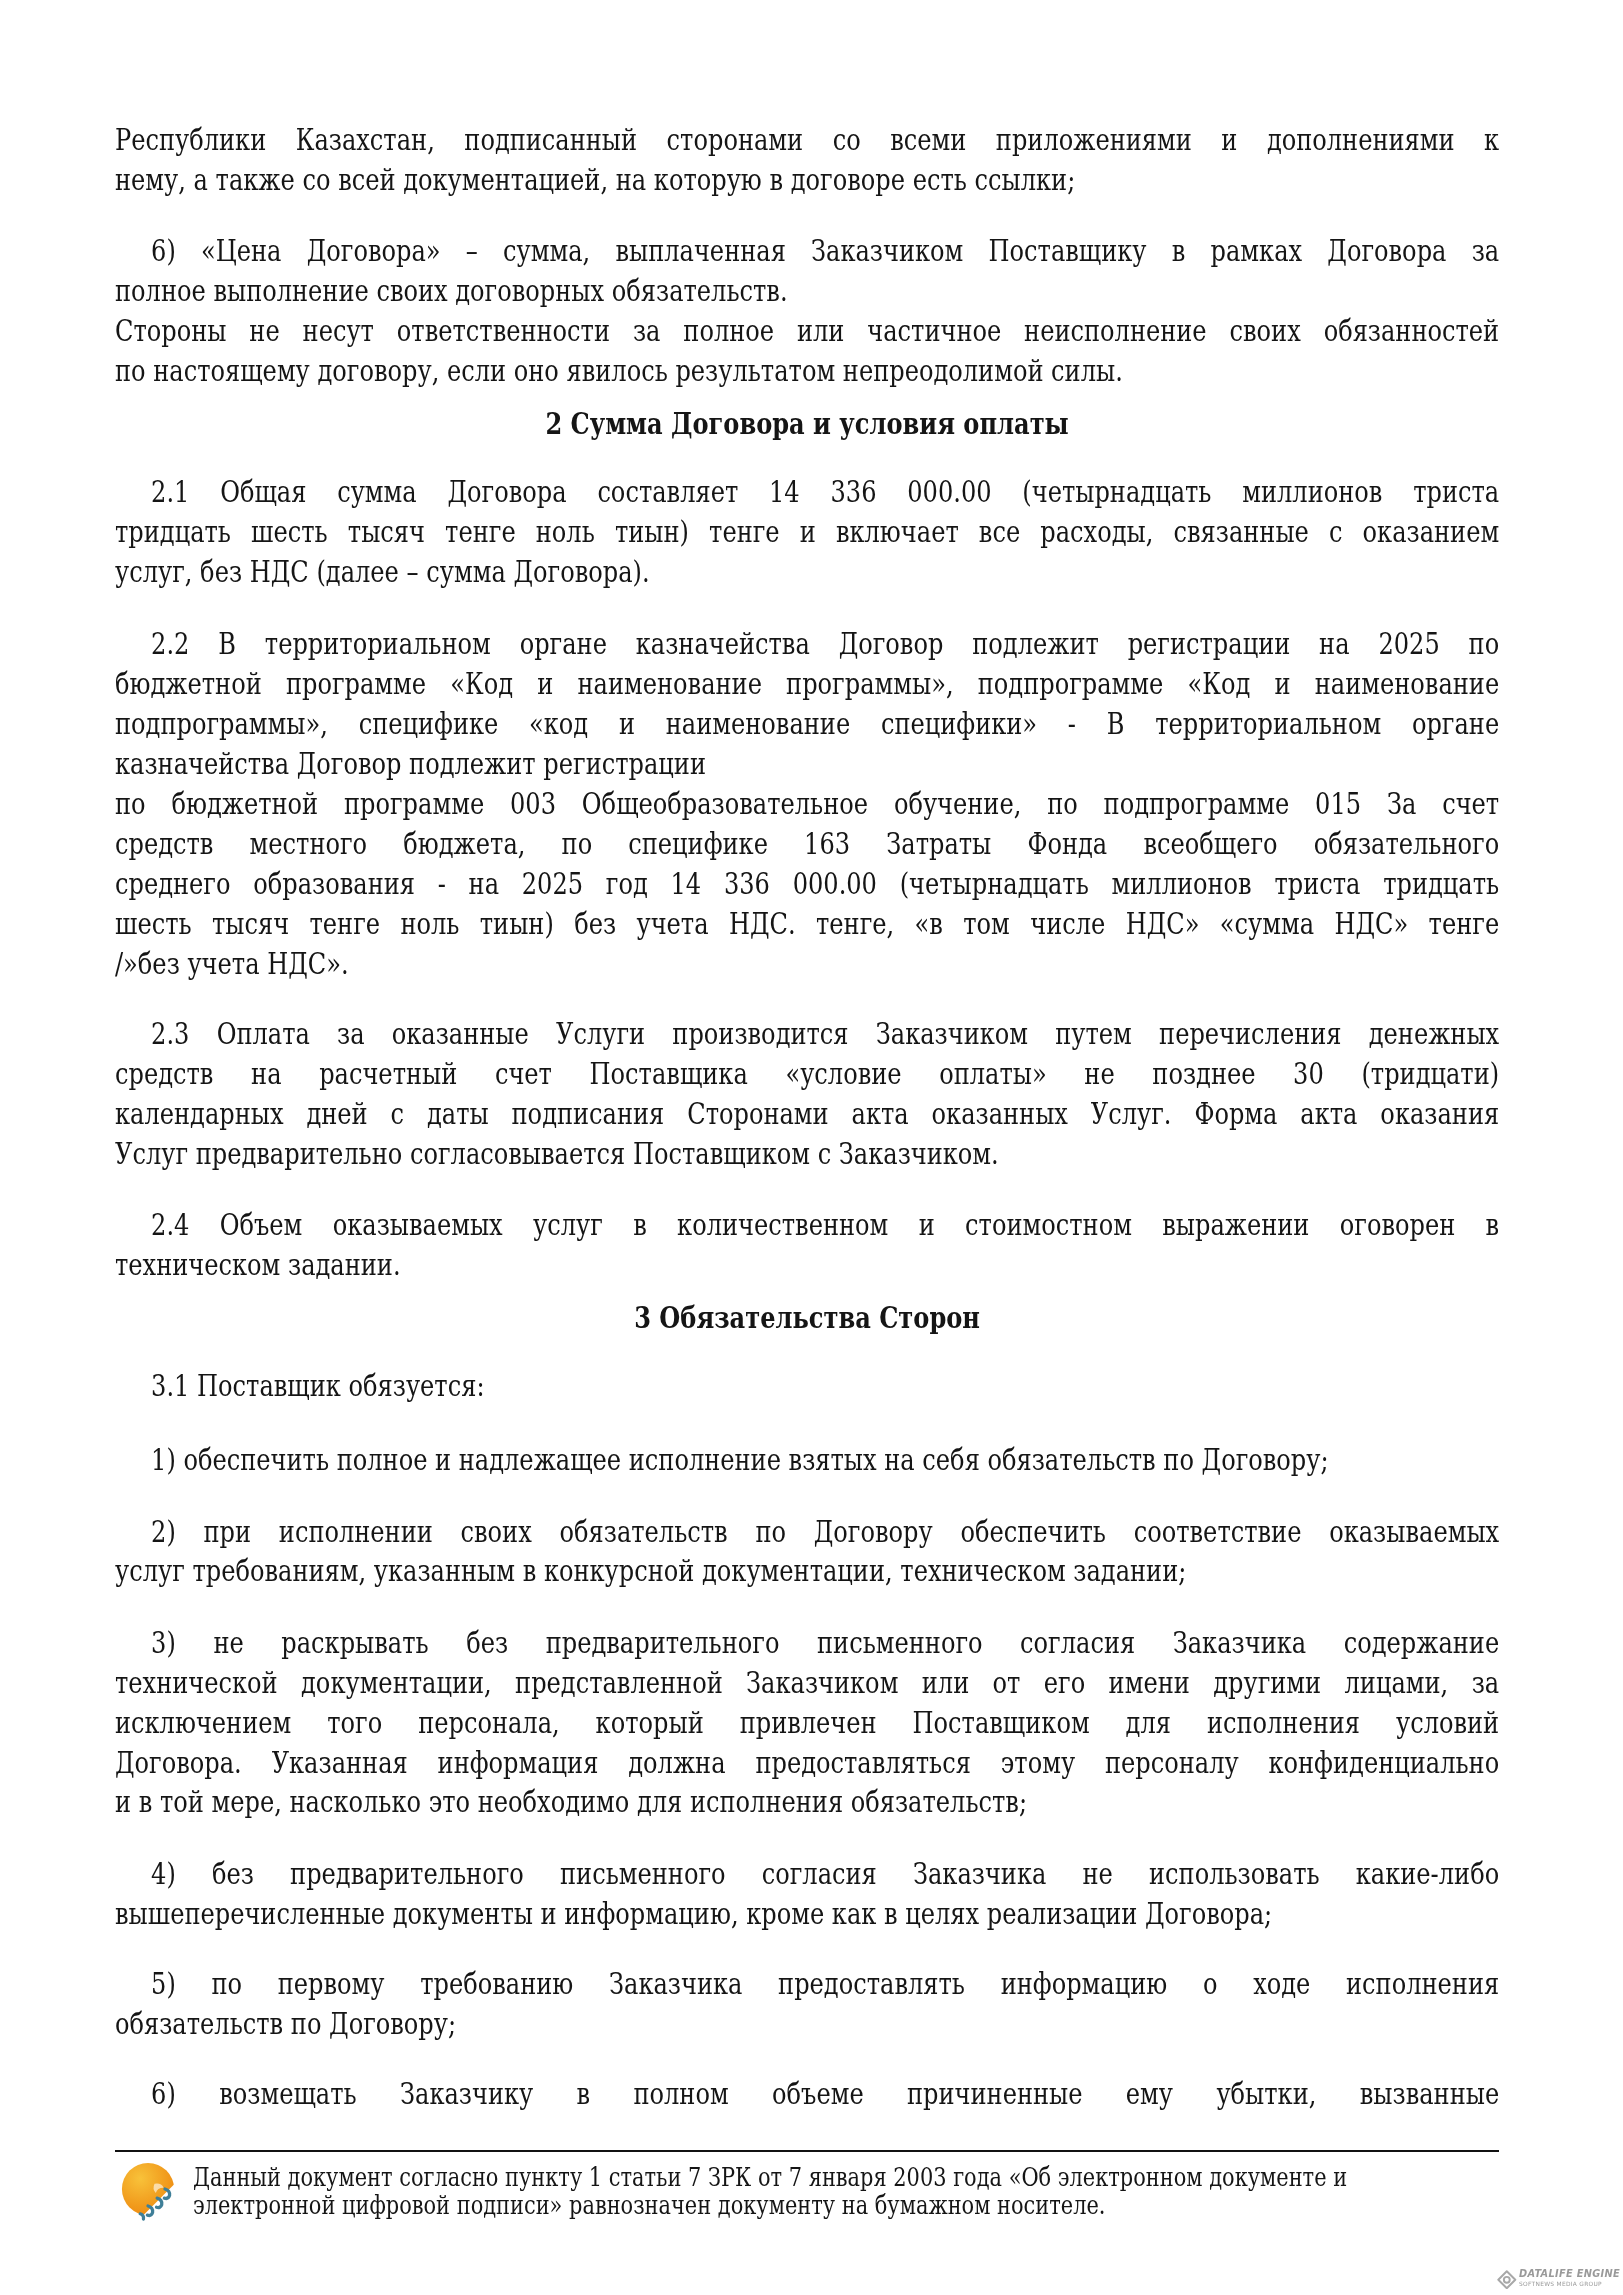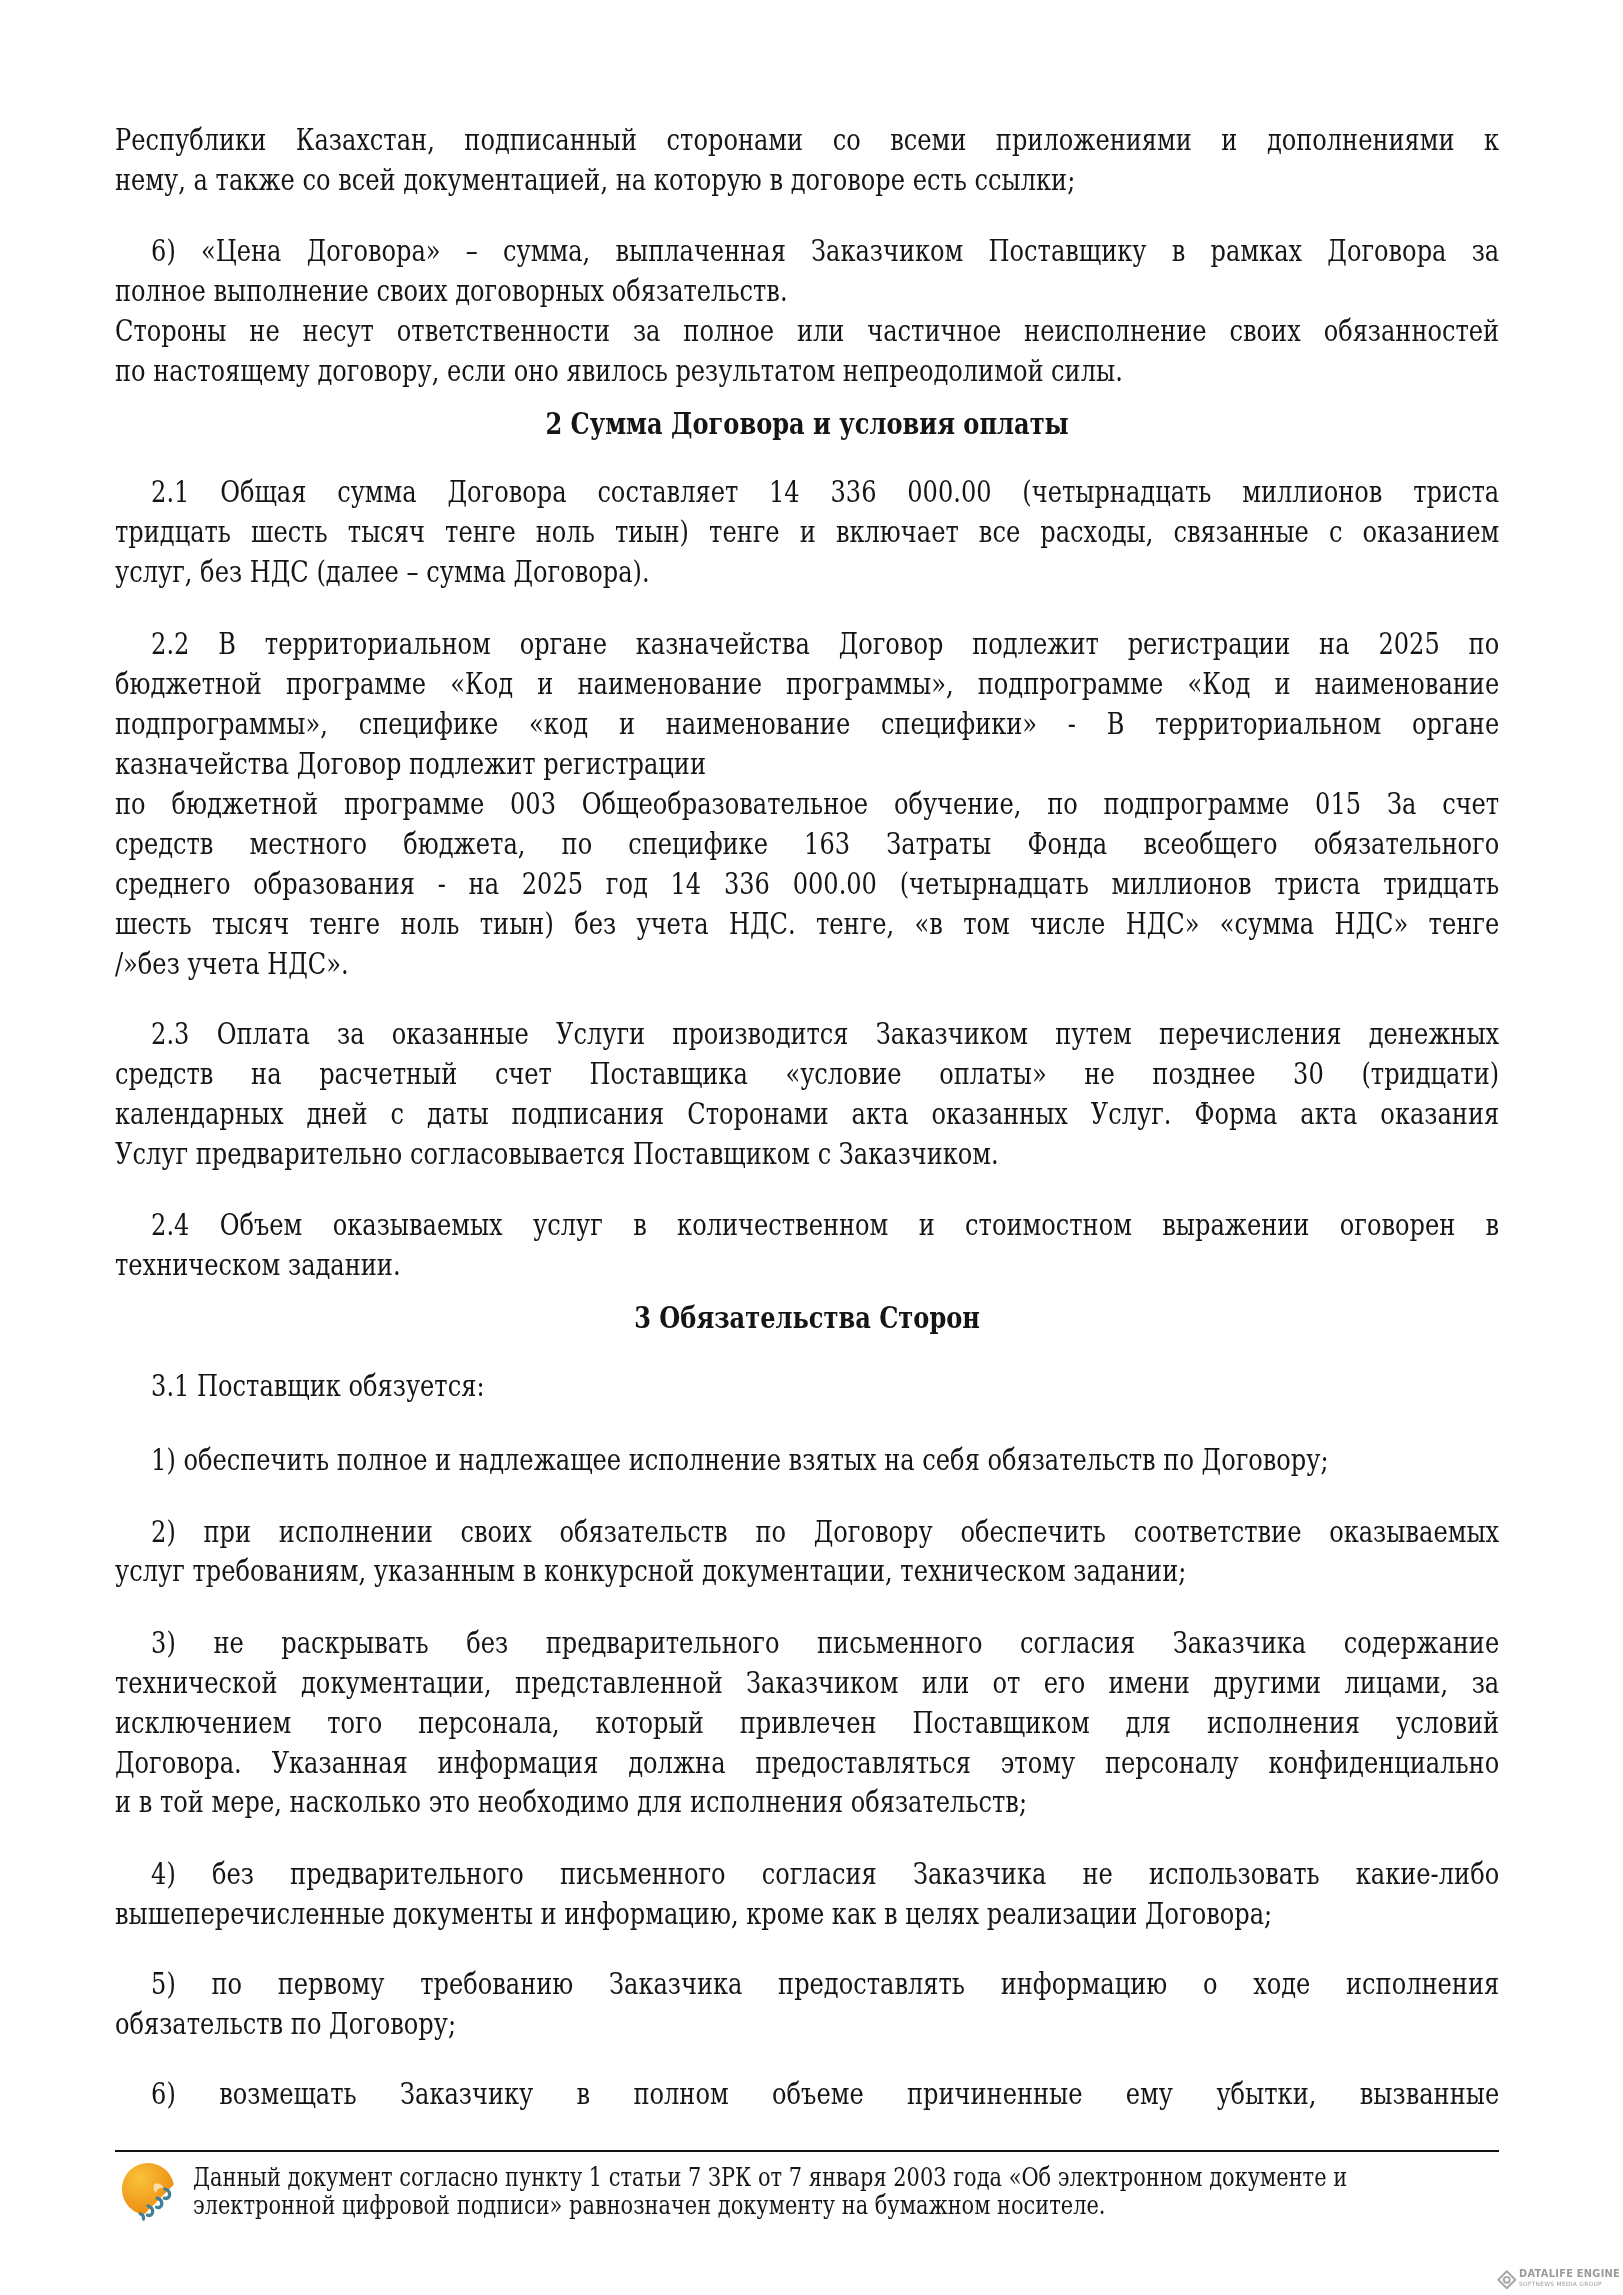--- a/index.html
+++ b/index.html
@@ -38,21 +38,21 @@
   .footer-line {
     position: absolute; left: 0; white-space: nowrap;
     font-family: "DejaVu Serif", serif; font-size: 25.5px; line-height: 27.5px;
     color: #151515;
   }
   .watermark {
     position: absolute; left: 1497px; top: 2267px; width: 124px; height: 26px;
     color: #9a9a9a; font-family: "DejaVu Sans", sans-serif;
   }
   .wm-icon { position: absolute; left: 0; top: 2.6px; width: 19.6px; height: 19.6px; }
-  .wm-title { position: absolute; left: 22px; top: 1.3px; font-size: 9.8px; font-weight: bold; letter-spacing: 0.3px; white-space: nowrap; }
+  .wm-title { position: absolute; left: 22px; top: 1.3px; font-size: 9.8px; font-weight: bold; letter-spacing: 0.3px; white-space: nowrap; font-style: italic; }
   .wm-sub { position: absolute; left: 22px; top: 13.7px; font-size: 5.9px; letter-spacing: 0.3px; white-space: nowrap; }
 </style>
 </head>
 <body>
 
 <div class="page">
 
   <div class="scaler" id="body-lines">
 
     <div class="line just" style="top:120px">Республики Казахстан, подписанный сторонами со всеми приложениями и дополнениями к</div>

